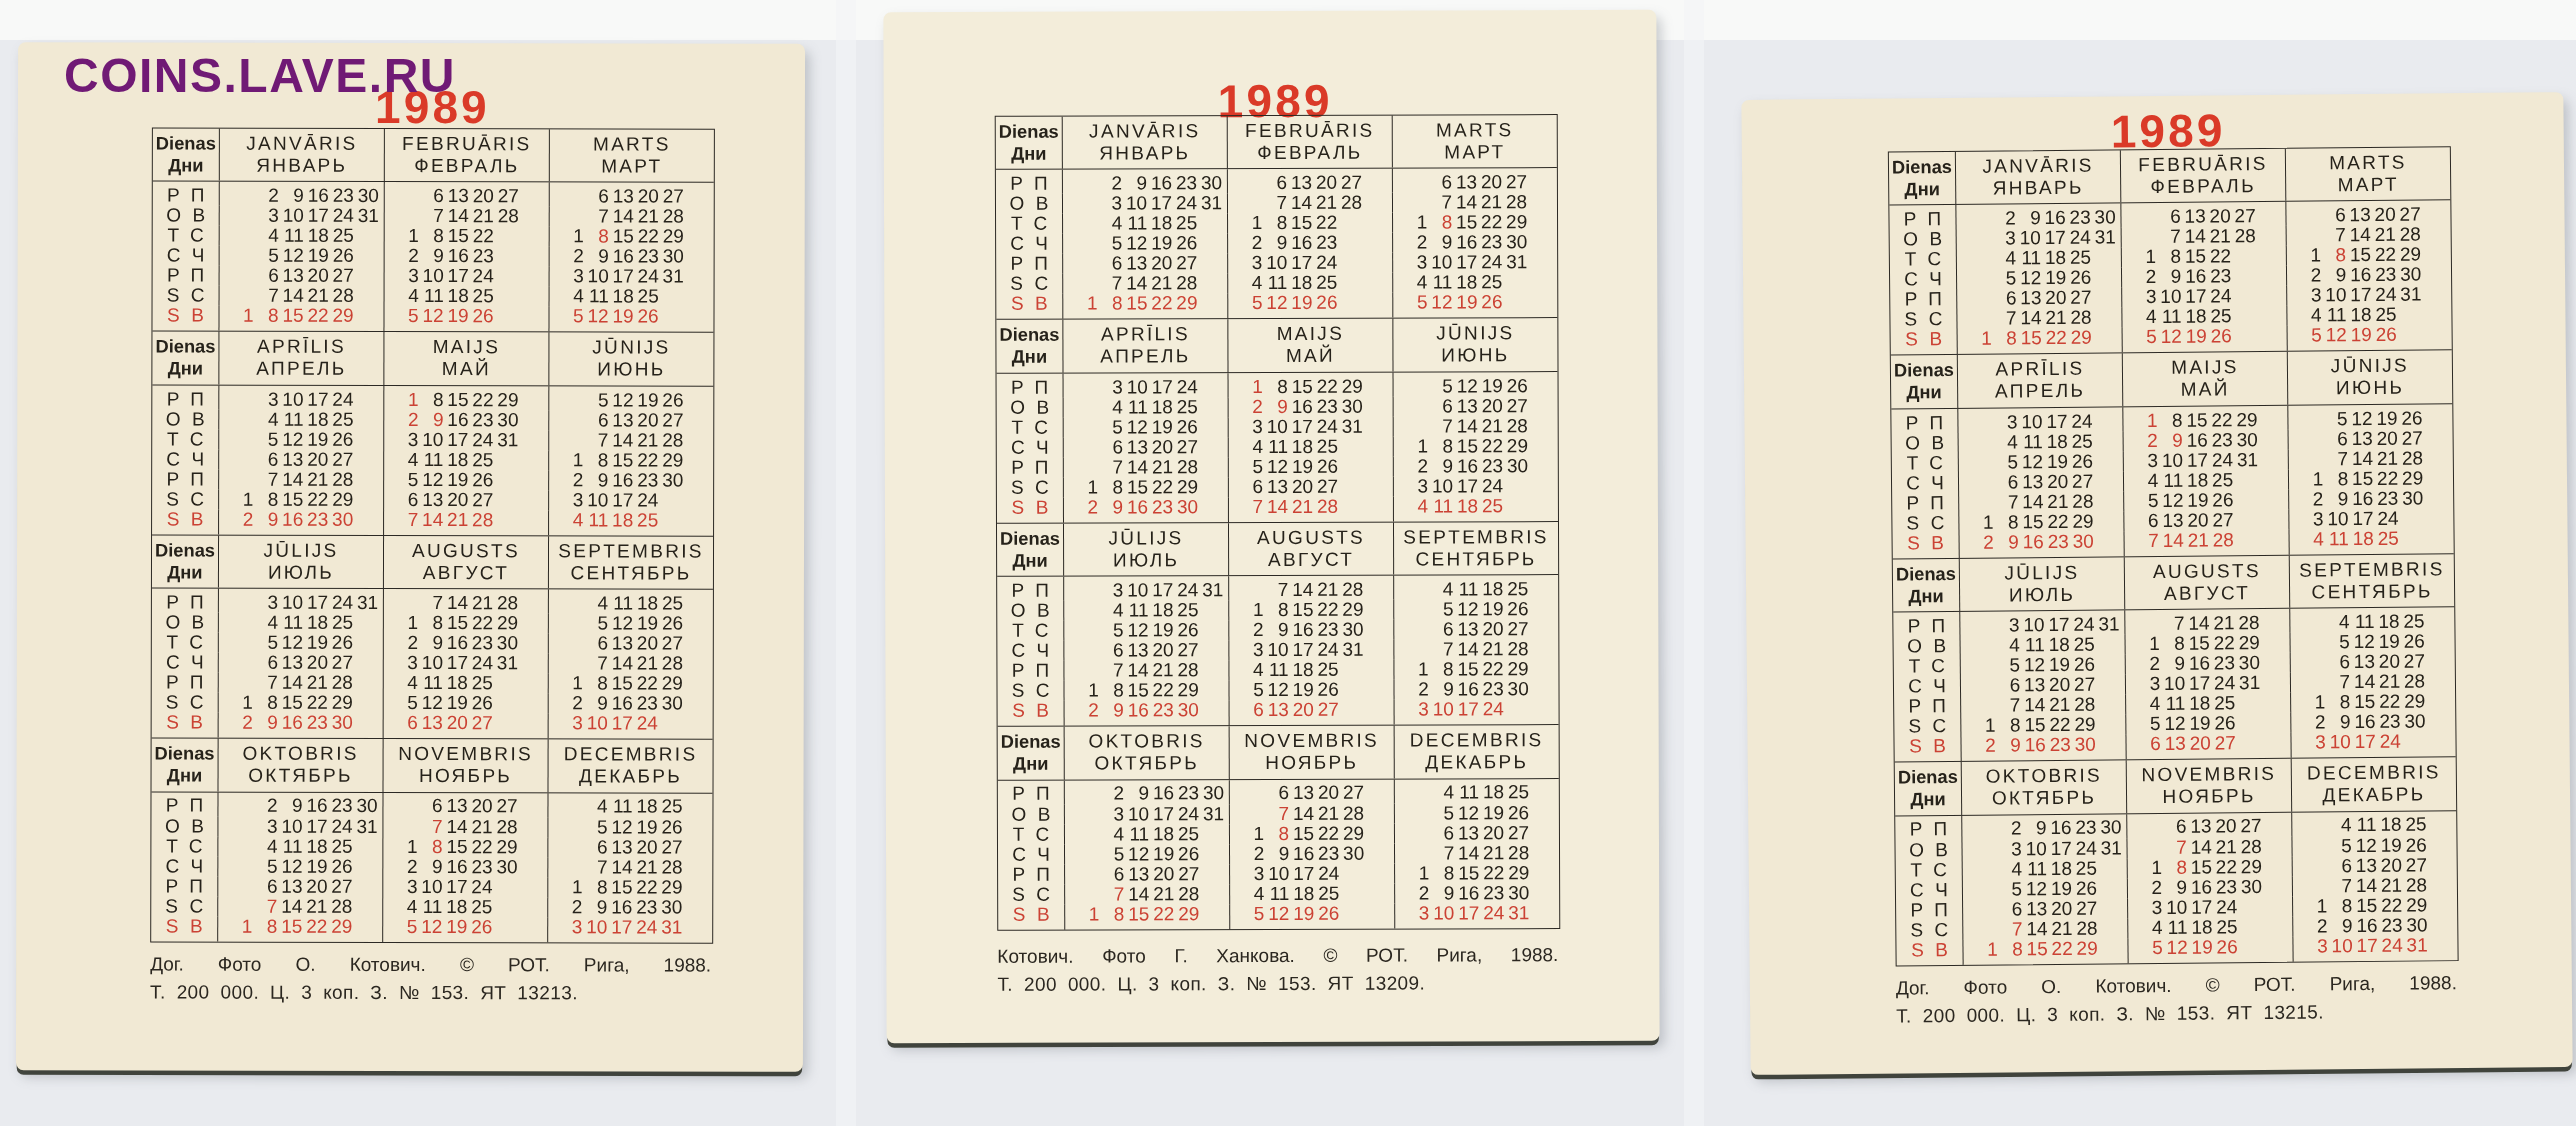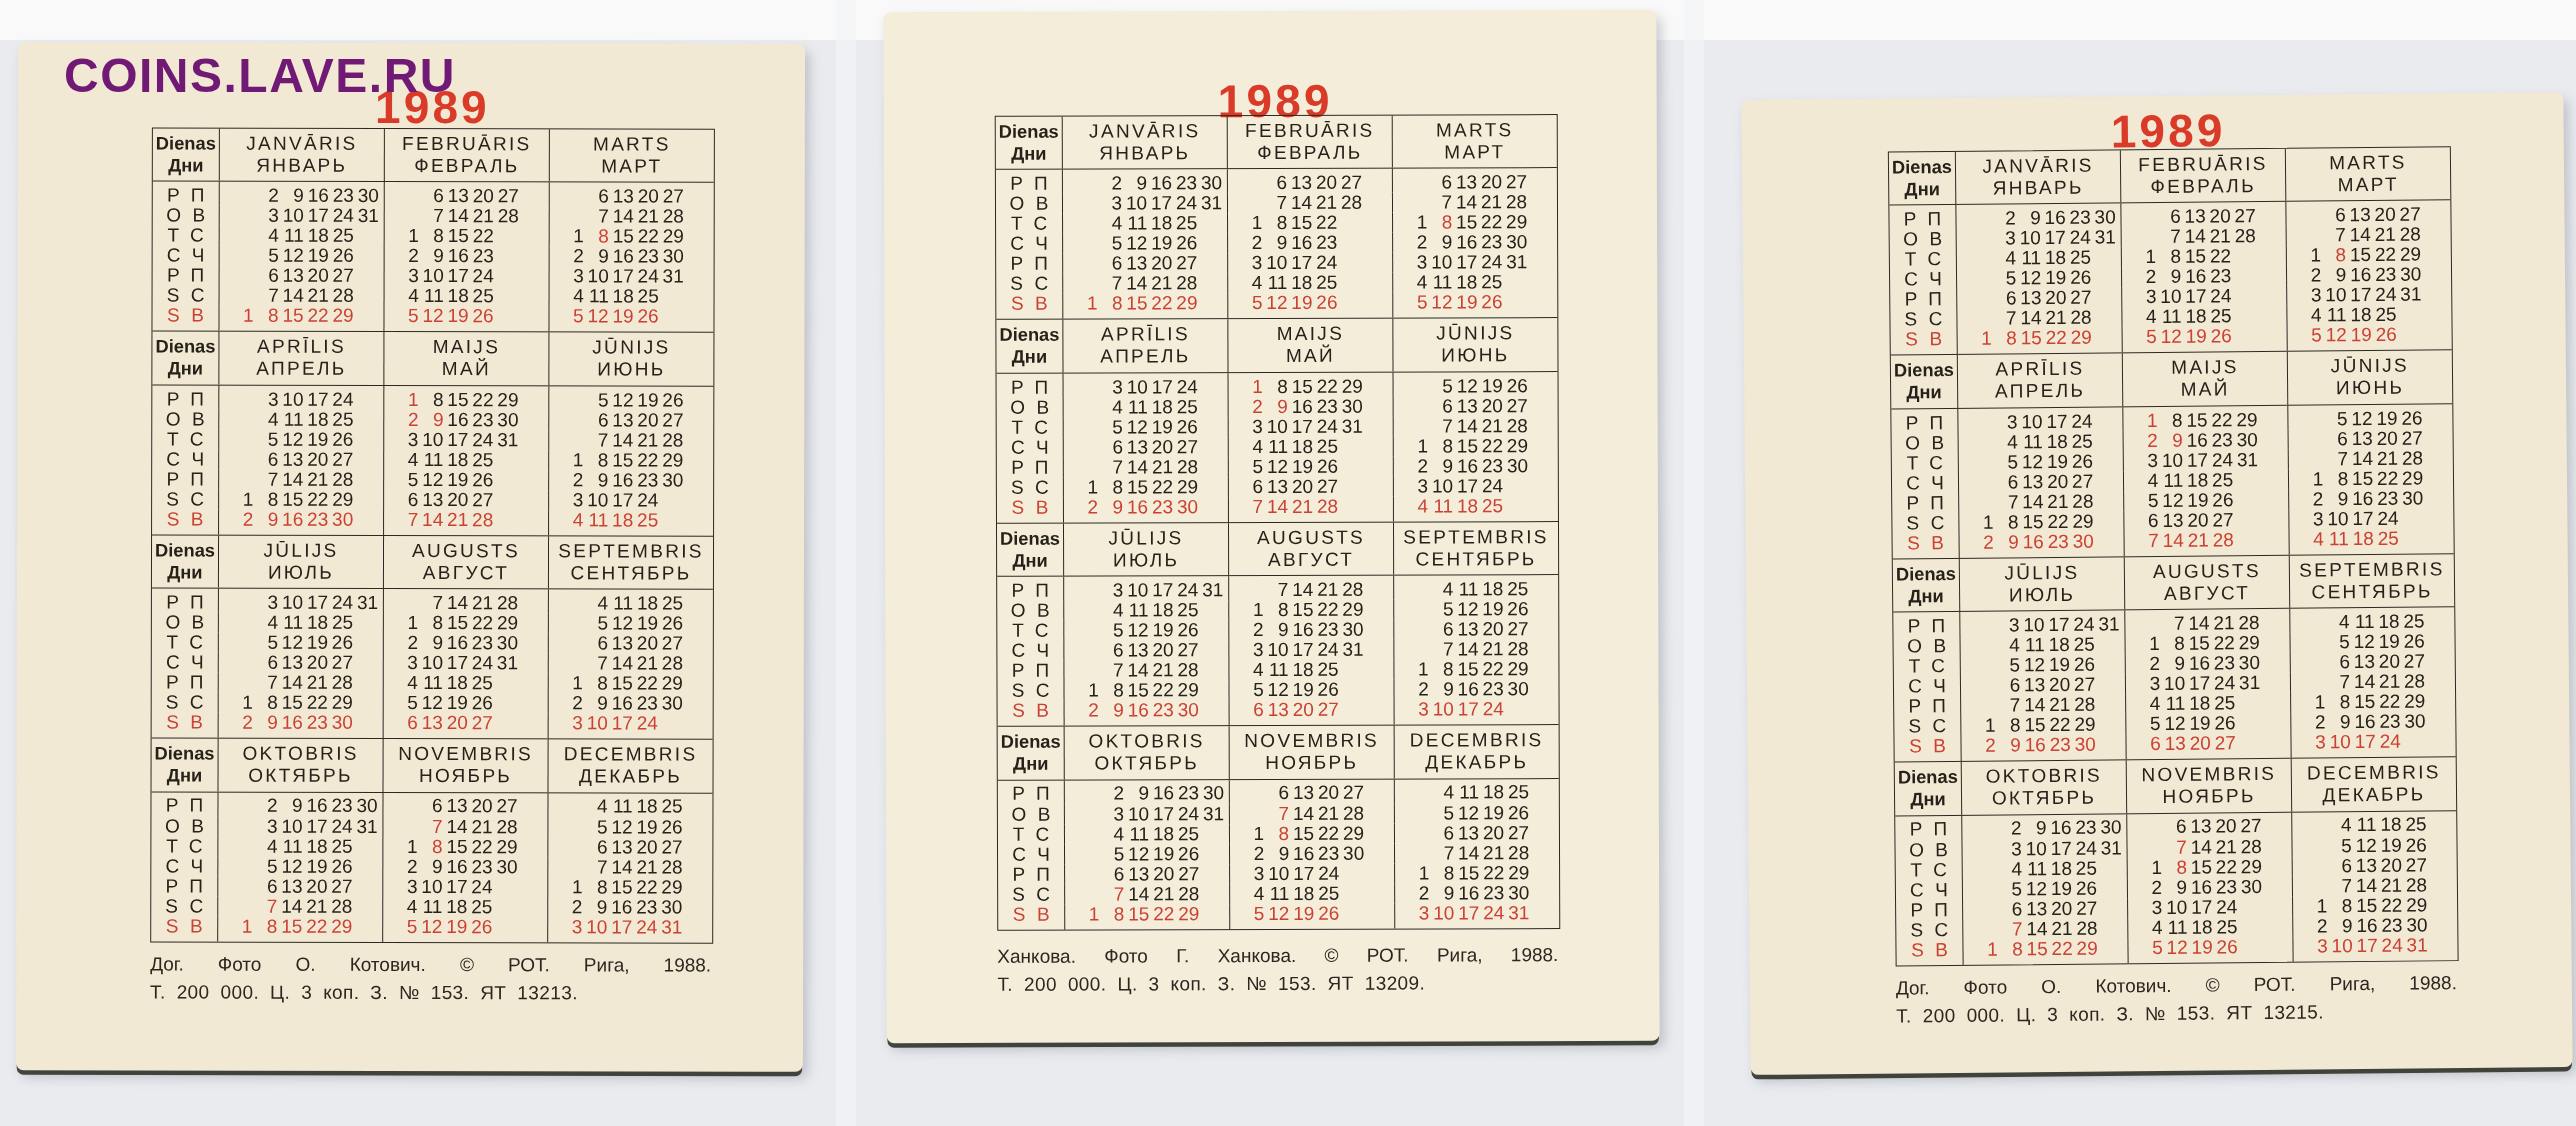--- a/index.html
+++ b/index.html
@@ -1635,21 +1635,21 @@
               <span>10</span>
               <span>17</span>
               <span>24</span>
               <span>31</span>
               <span></span>
             </div>
           </div>
         </div>
       </div>
       <div class="footer" style="left: 111px; top: 932px;">
-        <div class="f1"><span class="fbold">Ханкова.</span> Фото Г. Ханкова. © РОТ. Рига, 1988.</div>
+        <div class="f1"><span class="fbold">Котович.</span> Фото Г. Ханкова. © РОТ. Рига, 1988.</div>
         <div class="f2">Т. 200 000. Ц. 3 коп. З. № 153. ЯТ 13209.</div>
       </div>
     </div>
     <div class="card" style="left: 1746px; top: 96px; width: 822px; height: 975px; background: rgb(241, 233, 212); transform: rotate(-0.55deg);">
       <div class="year" style="left: 146px; top: 7.6px;">1989</div>
       <div class="cal" style="left: 146px; top: 53px;">
         <div class="quarter">
           <div class="qrow qhead">
             <div class="dhdr">
               <span>Dienas</span>

